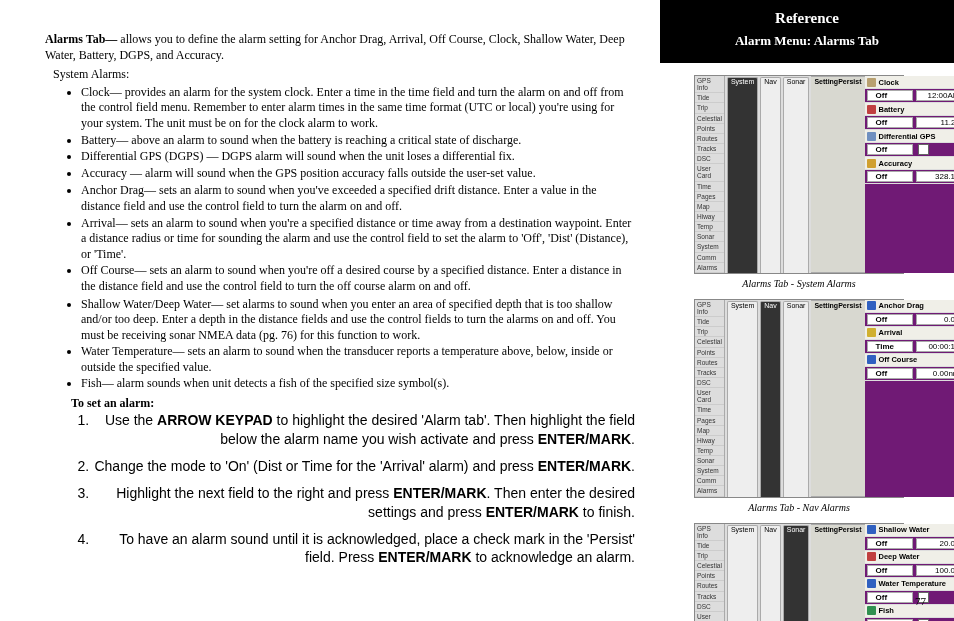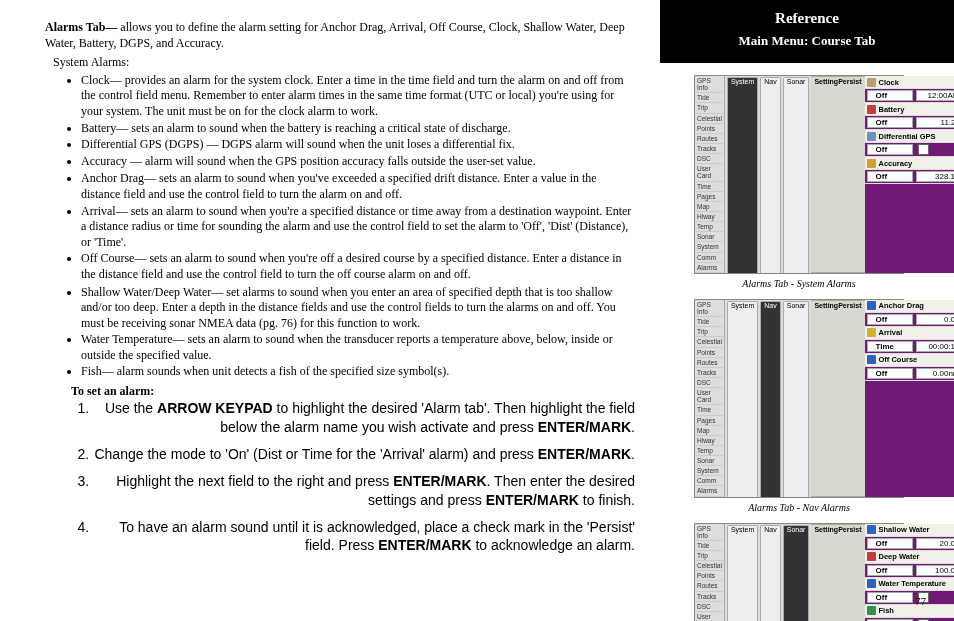--- a/index.html
+++ b/index.html
@@ -13,21 +13,21 @@
     height: 621px;
     overflow: hidden;
   }
   .page {
     display: flex;
     width: 100%;
     height: 100%;
   }
   .left-col {
     width: 660px;
-    padding: 20px 25px 10px 45px;
+    padding: 32px 25px 10px 45px;
     box-sizing: border-box;
   }
   .right-col {
     width: 294px;
     position: relative;
     box-sizing: border-box;
   }
   .ref-header {
     background: #000;
     color: #fff;
@@ -222,21 +222,21 @@
 
 <div class="page">
   <div class="left-col">
     <p class="intro">
       <span class="lead">Alarms Tab—</span><span> allows you to define the alarm setting for Anchor Drag, Arrival, Off Course, Clock, Shallow Water, Deep Water, Battery, DGPS, and Accuracy.</span>
     </p>
 
     <div class="section-label">System Alarms:</div>
     <ul class="bullets">
       <li>Clock— provides an alarm for the system clock. Enter a time in the time field and turn the alarm on and off from the control field menu. Remember to enter alarm times in the same time format (UTC or local) you're using for your system. The unit must be on for the clock alarm to work.</li>
-      <li>Battery— sets an alarm to sound when the battery is reaching a critical state of discharge.</li>
+      <li>Battery— above an alarm to sound when the battery is reaching a critical state of discharge.</li>
       <li>Differential GPS (DGPS) — DGPS alarm will sound when the unit loses a differential fix.</li>
       <li>Accuracy — alarm will sound when the GPS position accuracy falls outside the user-set value.</li>
     </ul>
 
     <ul class="bullets">
       <li>Anchor Drag— sets an alarm to sound when you've exceeded a specified drift distance. Enter a value in the distance field and use the control field to turn the alarm on and off.</li>
       <li>Arrival— sets an alarm to sound when you're a specified distance or time away from a destination waypoint. Enter a distance radius or time for sounding the alarm and use the control field to set the alarm to 'Off', 'Dist' (Distance), or 'Time'.</li>
       <li>Off Course— sets an alarm to sound when you're off a desired course by a specified distance. Enter a distance in the distance field and use the control field to turn the off course alarm on and off.</li>
     </ul>
 
@@ -251,21 +251,21 @@
       <li><span>Use the </span><b>ARROW KEYPAD</b><span> to highlight the desired 'Alarm tab'. Then highlight the field below the alarm name you wish activate and press </span><b>ENTER/MARK</b><span>.</span></li>
       <li><span>Change the mode to 'On' (Dist or Time for the 'Arrival' alarm) and press </span><b>ENTER/MARK</b><span>.</span></li>
       <li><span>Highlight the next field to the right and press </span><b>ENTER/MARK</b><span>. Then enter the desired settings and press </span><b>ENTER/MARK</b><span> to finish.</span></li>
       <li><span>To have an alarm sound until it is acknowledged, place a check mark in the 'Persist' field. Press </span><b>ENTER/MARK</b><span> to acknowledge an alarm.</span></li>
     </ol>
   </div>
 
   <div class="right-col">
     <div class="ref-header">
       <div class="title1">Reference</div>
-      <div class="title2">Main Menu: Course Tab</div>
+      <div class="title2">Alarm Menu: Alarms Tab</div>
     </div>
 
     <div class="screens">
 
       <div class="screen-block">
         <div class="screen">
           <div class="screen-sidebar">
               <div>GPS Info</div>
               <div>Tide</div>
               <div>Trip</div>

